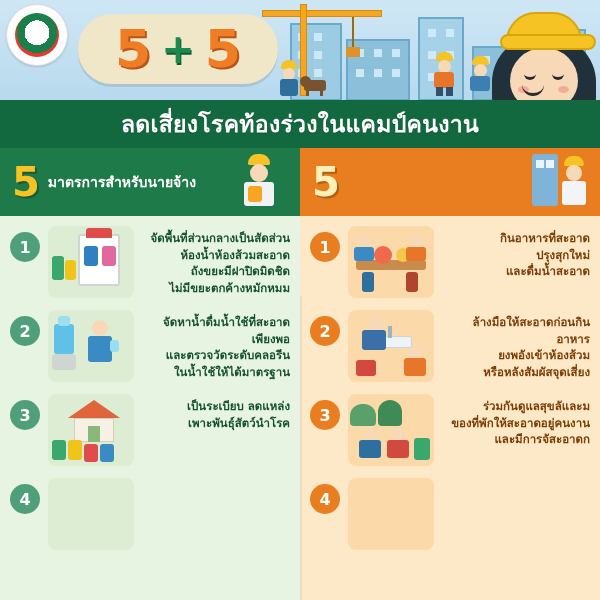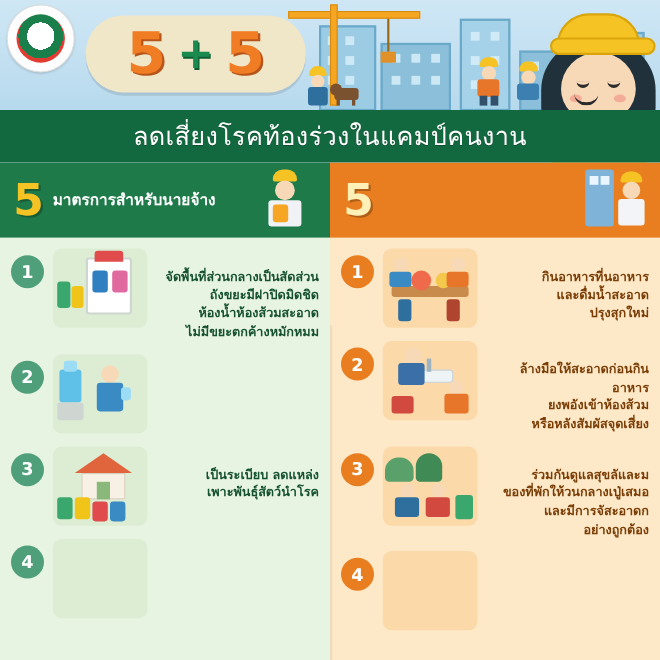--- a/index.html
+++ b/index.html
@@ -46,21 +46,21 @@
   .crane-hook {
     position: absolute; left: 346px; top: 47px; width: 14px; height: 10px; background:#e0912a;
   }
 
   .hdr-green {
     position: absolute; left: 0; bottom: 0; width: 600px; height: 48px;
     background: #13693f;
     display: flex; align-items: center; justify-content: center;
   }
   .hdr-title {
-    color: #ffffff; font-size: 23px; font-weight: normal; letter-spacing: .3px;
+    color: #ffffff; font-size: 23px; font-weight: bold; letter-spacing: .3px;
     text-shadow: 0 1px 0 rgba(0,0,0,.25);
   }
 
   .logo {
     position: absolute; left: 6px; top: 4px; width: 62px; height: 62px;
     border-radius: 50%; background: #fdfdfd; border: 1px solid #dcdcdc;
     display: flex; align-items: center; justify-content: center;
     box-shadow: 0 1px 2px rgba(0,0,0,.15);
   }
   .logo .ring { width: 44px; height: 44px; border-radius: 50%;
@@ -147,21 +147,21 @@
 
   .thumb {
     flex: 0 0 auto; width: 86px; height: 72px; border-radius: 8px;
     position: relative; overflow: hidden;
   }
   .col-left .thumb { background: #dcedd4; }
   .col-right .thumb { background: #fbd9a8; }
 
   .itxt {
     flex: 1 1 auto; font-size: 11.5px; line-height: 1.45; color: #15512f;
-    text-align: right; padding-top: 4px; font-weight: bold; margin-top: 13px;
+    text-align: right; padding-top: 4px; font-weight: bold;
   }
   .col-right .itxt { color: #7a3d05; }
 
   
   .sq { position: absolute; }
   .r { border-radius: 3px; }
   .circ { border-radius: 50%; }
 
   .divider {
     position: absolute; left: 300px; top: 148px; width: 2px; height: 452px; background: rgba(0,0,0,.06);
@@ -292,35 +292,40 @@
           <div class="thumb">
             <div class="sq r" style="left:30px;top:8px;width:42px;height:52px;background:#ffffff;border:2px solid #cfd6d2;position:absolute;"></div>
             <div class="sq" style="left:38px;top:2px;width:26px;height:10px;background:#e04b4b;position:absolute;border-radius:3px 3px 0 0;"></div>
             <div class="sq r" style="left:36px;top:20px;width:14px;height:20px;background:#2f7fc1;position:absolute;"></div>
             <div class="sq r" style="left:54px;top:20px;width:14px;height:20px;background:#e06aa0;position:absolute;"></div>
             <div class="sq r" style="left:4px;top:30px;width:12px;height:24px;background:#3aa76d;position:absolute;"></div>
             <div class="sq r" style="left:17px;top:34px;width:11px;height:20px;background:#f0c419;position:absolute;"></div>
           </div>
           <div class="itxt">
             <div>จัดพื้นที่ส่วนกลางเป็นสัดส่วน</div>
+            <div>ห้องน้ำห้องส้วมสะอาด</div>
             <div>ถังขยะมีฝาปิดมิดชิด</div>
-            <div>ห้องน้ำห้องส้วมสะอาด</div>
             <div>ไม่มีขยะตกค้างหมักหมม</div>
           </div>
         </div>
 
         <div class="item">
           <div class="num-circle">2</div>
           <div class="thumb">
             <div class="sq r" style="left:6px;top:14px;width:20px;height:30px;background:#5fc0e8;position:absolute;"></div>
             <div class="sq r" style="left:10px;top:6px;width:12px;height:10px;background:#9ddcf5;position:absolute;"></div>
             <div class="sq r" style="left:4px;top:44px;width:24px;height:16px;background:#cfd6d2;position:absolute;"></div>
             <div class="sq circ" style="left:44px;top:10px;width:16px;height:16px;background:#f7d9b8;position:absolute;"></div>
             <div class="sq r" style="left:40px;top:26px;width:24px;height:26px;background:#3a8bc4;position:absolute;"></div>
             <div class="sq r" style="left:62px;top:30px;width:9px;height:12px;background:#9ddcf5;position:absolute;"></div>
+          </div>
+          <div class="itxt">
+            <div>จัดหาน้ำดื่มน้ำใช้ที่สะอาดเพียงพอ</div>
+            <div>และตรวจวัดระดับคลอรีน</div>
+            <div>ในน้ำใช้ให้ได้มาตรฐาน</div>
           </div>
         </div>
 
         <div class="item">
           <div class="num-circle">3</div>
           <div class="thumb">
             <div class="sq" style="left:20px;top:6px;width:0;height:0;border-left:26px solid transparent;border-right:26px solid transparent;border-bottom:18px solid #e0653c;position:absolute;"></div>
             <div class="sq" style="left:26px;top:24px;width:40px;height:24px;background:#f6f1e4;border:1px solid #d8cfbb;position:absolute;"></div>
             <div class="sq" style="left:40px;top:32px;width:12px;height:16px;background:#8ab87a;position:absolute;"></div>
             <div class="sq r" style="left:4px;top:46px;width:14px;height:20px;background:#3aa76d;position:absolute;"></div>
@@ -365,23 +370,23 @@
             <div class="sq circ" style="left:26px;top:20px;width:18px;height:18px;background:#ef6a4a;position:absolute;"></div>
             <div class="sq circ" style="left:48px;top:22px;width:14px;height:14px;background:#f3c84b;position:absolute;"></div>
             <div class="sq circ" style="left:10px;top:8px;width:13px;height:13px;background:#f7d9b8;position:absolute;"></div>
             <div class="sq r" style="left:6px;top:21px;width:20px;height:14px;background:#3a8bc4;position:absolute;"></div>
             <div class="sq circ" style="left:62px;top:8px;width:13px;height:13px;background:#f7d9b8;position:absolute;"></div>
             <div class="sq r" style="left:58px;top:21px;width:20px;height:14px;background:#e8762a;position:absolute;"></div>
             <div class="sq r" style="left:14px;top:46px;width:12px;height:20px;background:#2f6f9e;position:absolute;"></div>
             <div class="sq r" style="left:58px;top:46px;width:12px;height:20px;background:#b0452f;position:absolute;"></div>
           </div>
           <div class="itxt">
-            <div>กินอาหารที่นอาหาร</div>
+            <div>กินอาหารที่สะอาด</div>
+            <div>ปรุงสุกใหม่</div>
             <div>และดื่มน้ำสะอาด</div>
-            <div>ปรุงสุกใหม่</div>
           </div>
         </div>
 
         <div class="item">
           <div class="num-circle">2</div>
           <div class="thumb">
             <div class="sq r" style="left:24px;top:26px;width:40px;height:12px;background:#eef3f6;border:1px solid #c8d4dc;position:absolute;"></div>
             <div class="sq" style="left:40px;top:16px;width:4px;height:12px;background:#9fb4c2;position:absolute;"></div>
             <div class="sq circ" style="left:20px;top:6px;width:15px;height:15px;background:#f7d9b8;position:absolute;"></div>
             <div class="sq r" style="left:14px;top:20px;width:24px;height:20px;background:#3a6fa8;position:absolute;"></div>
@@ -402,23 +407,22 @@
             <div class="sq r" style="left:2px;top:10px;width:26px;height:22px;background:#5aa06a;position:absolute;border-radius:12px 12px 4px 4px;"></div>
             <div class="sq r" style="left:30px;top:6px;width:24px;height:26px;background:#3f8a55;position:absolute;border-radius:12px 12px 4px 4px;"></div>
             <div class="sq circ" style="left:16px;top:34px;width:13px;height:13px;background:#f7d9b8;position:absolute;"></div>
             <div class="sq r" style="left:11px;top:46px;width:22px;height:18px;background:#2f6f9e;position:absolute;"></div>
             <div class="sq circ" style="left:44px;top:34px;width:13px;height:13px;background:#f7d9b8;position:absolute;"></div>
             <div class="sq r" style="left:39px;top:46px;width:22px;height:18px;background:#d1493f;position:absolute;"></div>
             <div class="sq r" style="left:66px;top:44px;width:16px;height:22px;background:#3aa76d;position:absolute;"></div>
           </div>
           <div class="itxt">
             <div>ร่วมกันดูแลสุขลัและม</div>
-            <div>ของที่พักให้วนกลางเปู่เสมอ</div>
+            <div>ของที่พักให้สะอาดอยู่คนงาน</div>
             <div>และมีการจัสะอาดก</div>
-            <div>อย่างถูกต้อง</div>
           </div>
         </div>
 
         <div class="item">
           <div class="num-circle">4</div>
           <div class="thumb"></div>
           <div class="itxt"></div>
         </div>
 
       </div>

